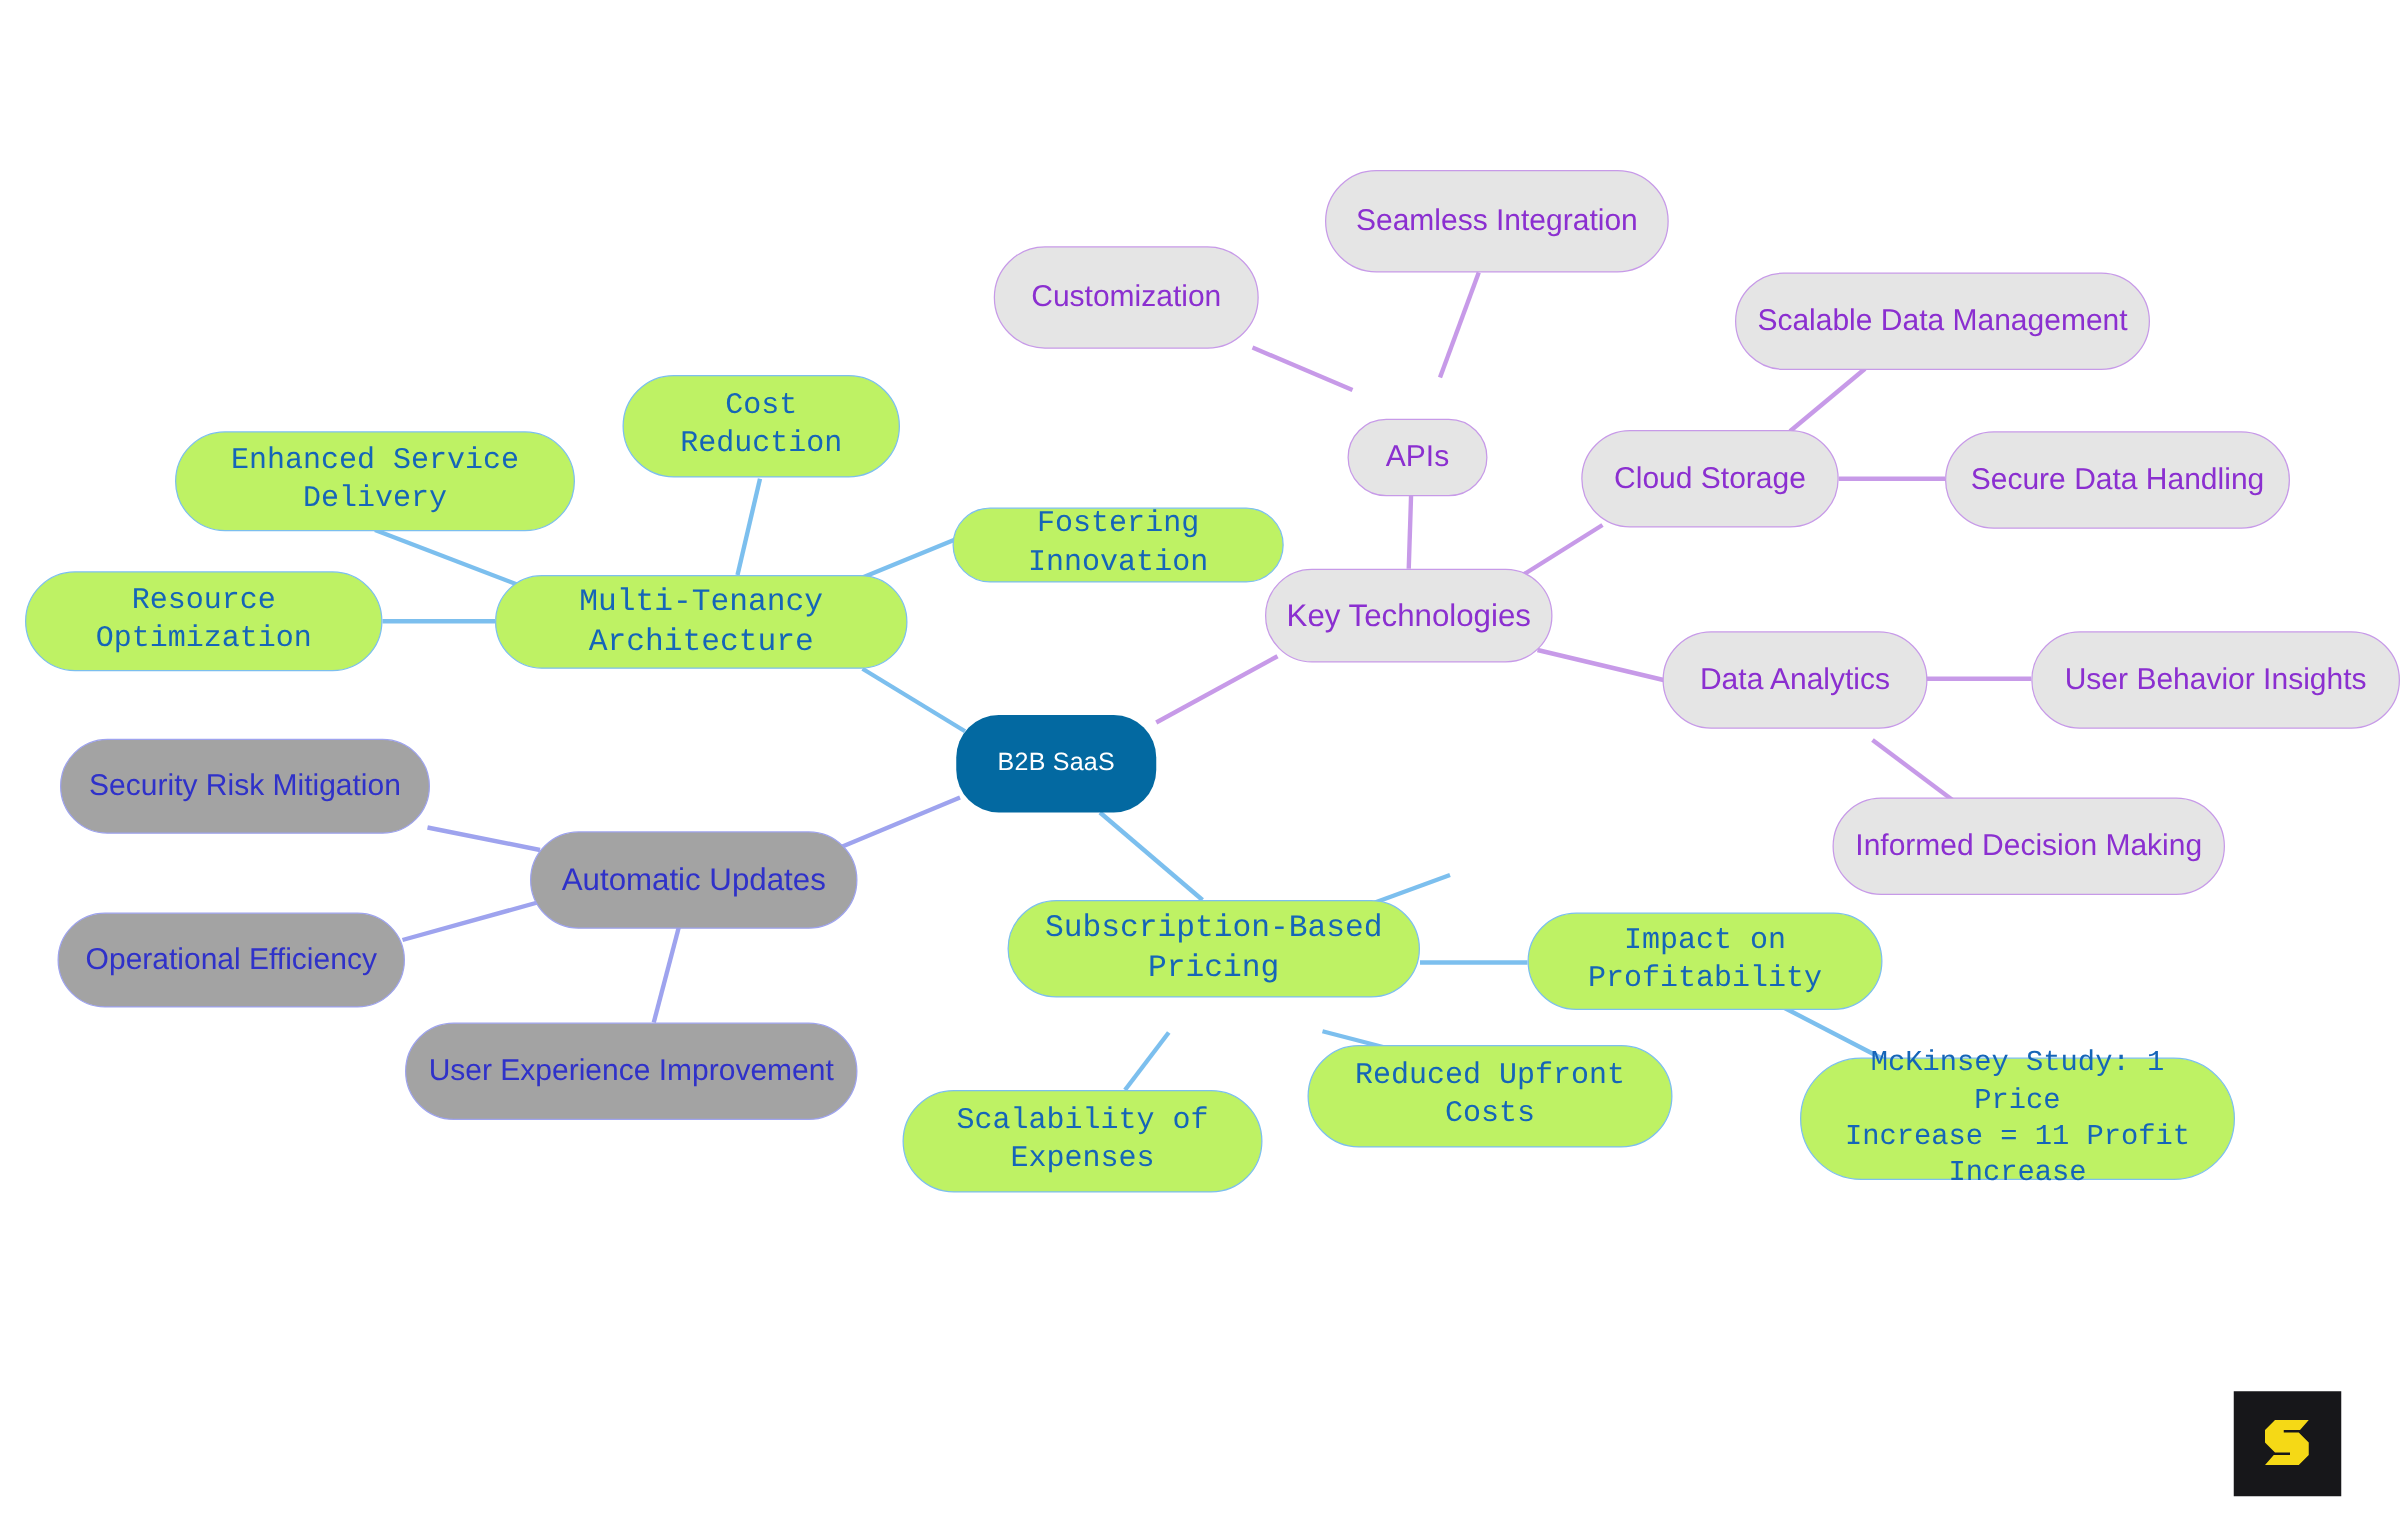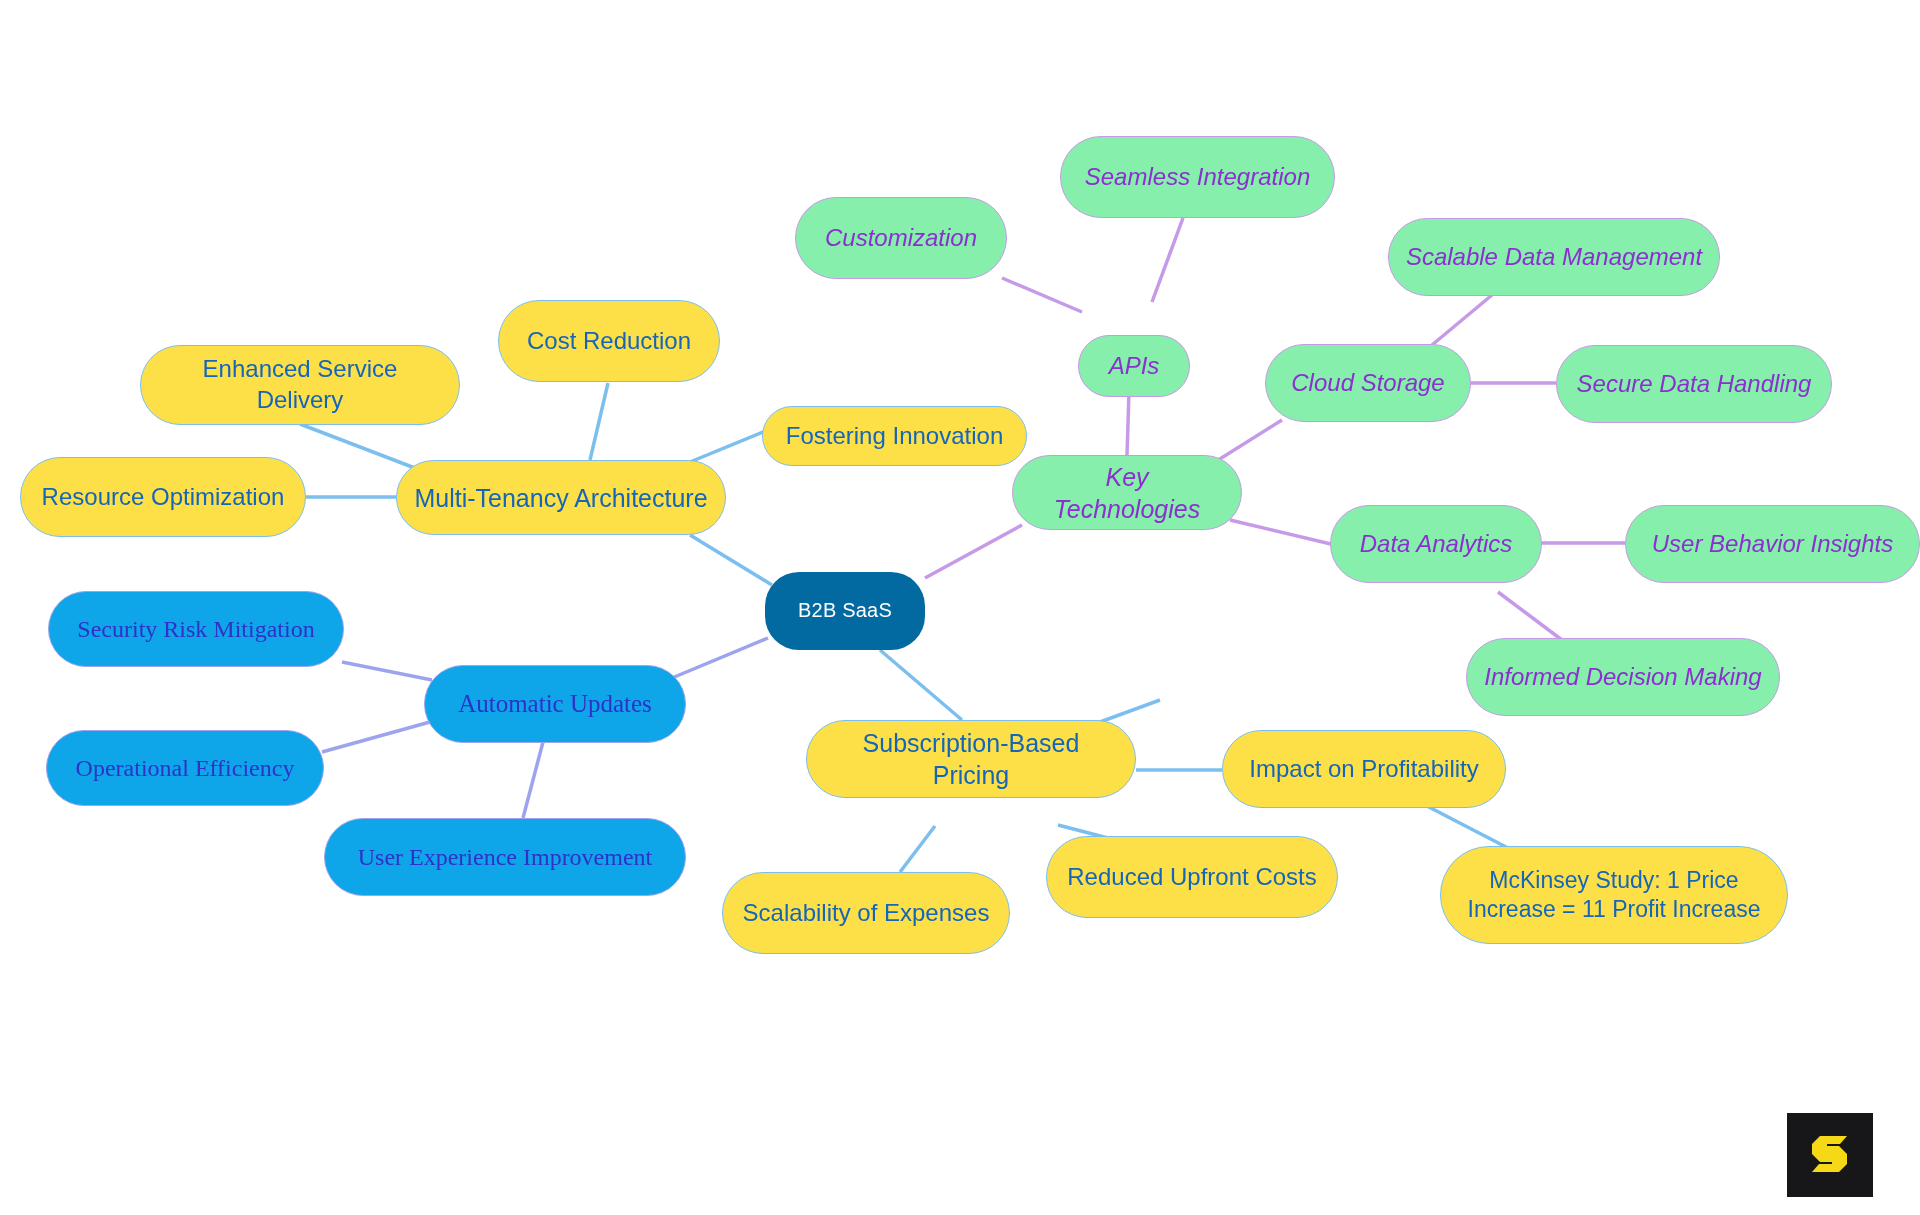--- a/index.html
+++ b/index.html
@@ -39,38 +39,37 @@
   }
   .node.root {
     border-radius: 34px;
     border: none;
     background: #0369a1;
     color: #ffffff;
     font-size: 20px;
     letter-spacing: 0.2px;
   }
   .node.blue {
-    background: #fde047;
+    background: #bef264;
     border-color: #7cbfee;
     color: #1565b8;
     font-size: 24px;
+    font-family: Liberation Mono, monospace;
   }
   .node.purple {
-    background: #86efac;
+    background: #e5e5e5;
     border-color: #c79ae8;
     color: #8b2fd0;
     font-size: 24px;
-    font-style: italic;
   }
   .node.lavender {
-    background: #0ea5e9;
+    background: #a3a3a3;
     border-color: #9ea3ee;
     color: #2f31c9;
     font-size: 24px;
-    font-family: Liberation Serif, serif;
   }
   .node.blue.branch { font-size: 25px; }
   .node.purple.branch { font-size: 25px; }
   .node.lavender.branch { font-size: 25px; }
   #brand-logo {
     position: absolute;
     background: #17171a;
     display: flex;
     align-items: center;
     justify-content: center;

